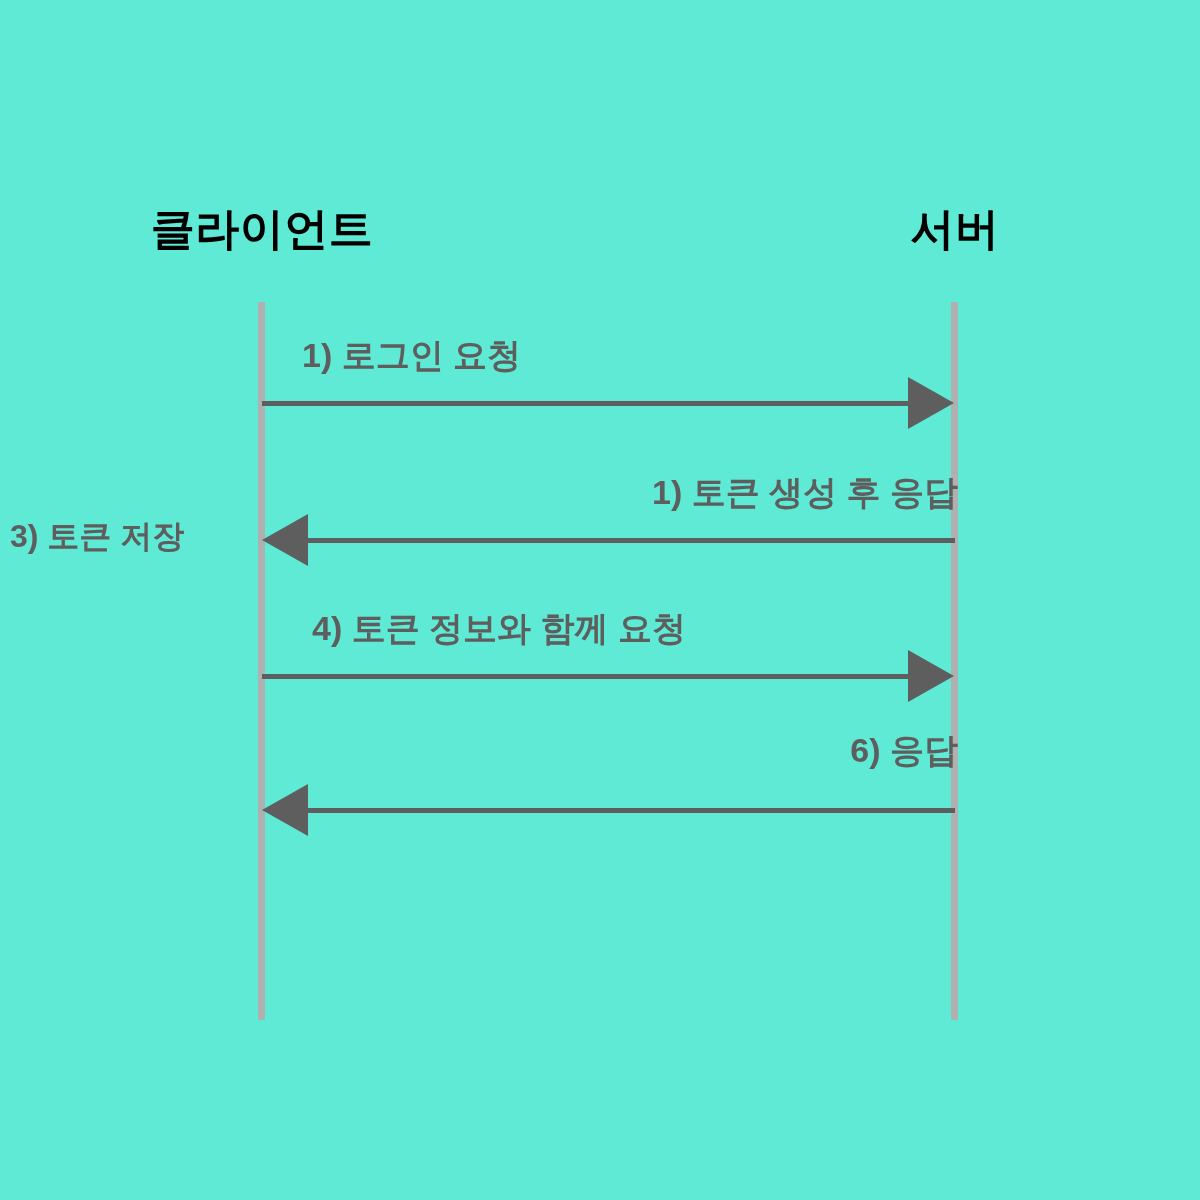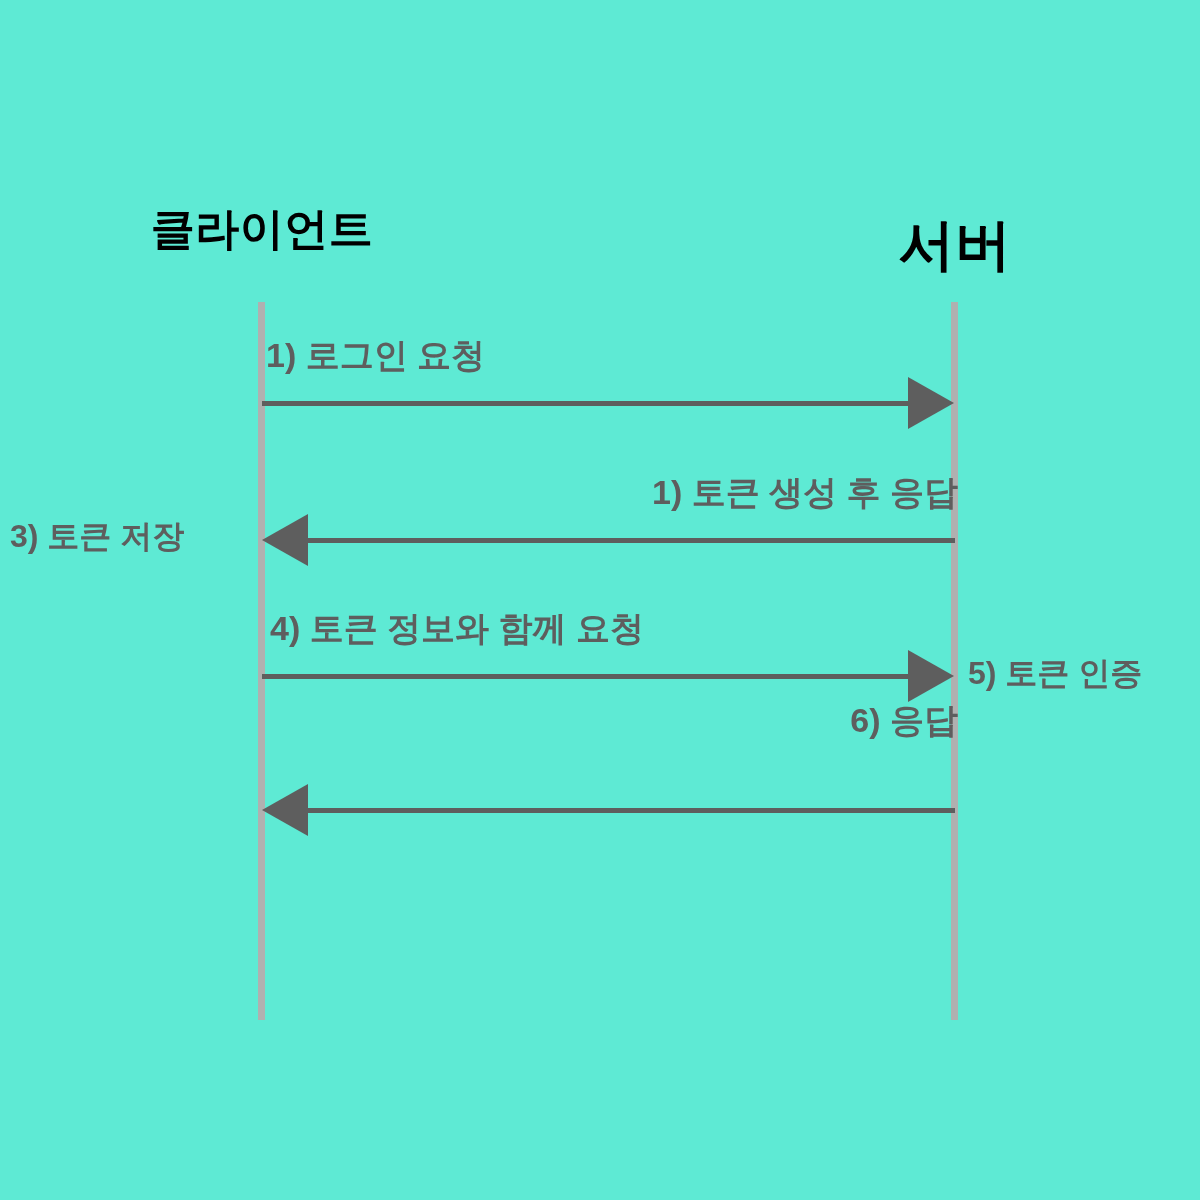--- a/index.html
+++ b/index.html
@@ -25,23 +25,23 @@
     letter-spacing: 0.5px;
   }
   .participant.client {
     left: 262px;
     top: 200px;
     transform: translateX(-50%);
     font-size: 44px;
   }
   .participant.server {
     left: 955px;
-    top: 208px;
+    top: 200px;
     transform: translateX(-50%);
-    font-size: 56px;
+    font-size: 44px;
   }
 
   
   .lifeline {
     position: absolute;
     top: 302px;
     width: 7px;
     height: 718px;
     background: #b0b0b0;
   }
@@ -73,21 +73,21 @@
   }
 
   
   .msg-label {
     position: absolute;
     font-weight: bold;
     font-size: 34px;
     color: #5e5e5e;
     white-space: nowrap;
   }
-  .msg-label.left-align  { text-align: left; }
+  .msg-label.left-align  { text-align: left; margin-left: 36px; }
   .msg-label.right-align { text-align: right; transform: translateX(-100%); }
 
   
   .side-note {
     position: absolute;
     font-weight: bold;
     font-size: 32px;
     color: #5e5e5e;
     white-space: nowrap;
   }
@@ -109,21 +109,20 @@
   <div class="msg-label left-align" style="left:266px; top:333px;">1) 로그인 요청</div>
 
   <div class="shaft" style="left:300px; width:655px; top:538px;"></div>
   <div class="arrowhead left" style="left:262px; top:514px;"></div>
   <div class="msg-label right-align" style="left:958px; top:470px;">1) 토큰 생성 후 응답</div>
 
   <div class="side-note" style="left:10px; top:515px;">3) 토큰 저장</div>
 
   <div class="shaft" style="left:262px; width:648px; top:674px;"></div>
   <div class="arrowhead right" style="left:908px; top:650px;"></div>
-  <div class="msg-label left-align" style="left:270px; top:606px;">4) 토큰 정보와 함께 요청</div>
+  <div class="msg-label left-align" style="left:276px; top:606px;">4) 토큰 정보와 함께 요청</div>
 
-  <div class="side-note" style="left:968px; top:652px;">5) 토큰 인증</div>
 
   <div class="shaft" style="left:300px; width:655px; top:808px;"></div>
   <div class="arrowhead left" style="left:262px; top:784px;"></div>
-  <div class="msg-label right-align" style="left:958px; top:698px;">6) 응답</div>
+  <div class="msg-label right-align" style="left:958px; top:728px;">6) 응답</div>
 
 </div>
 
 </body></html>

